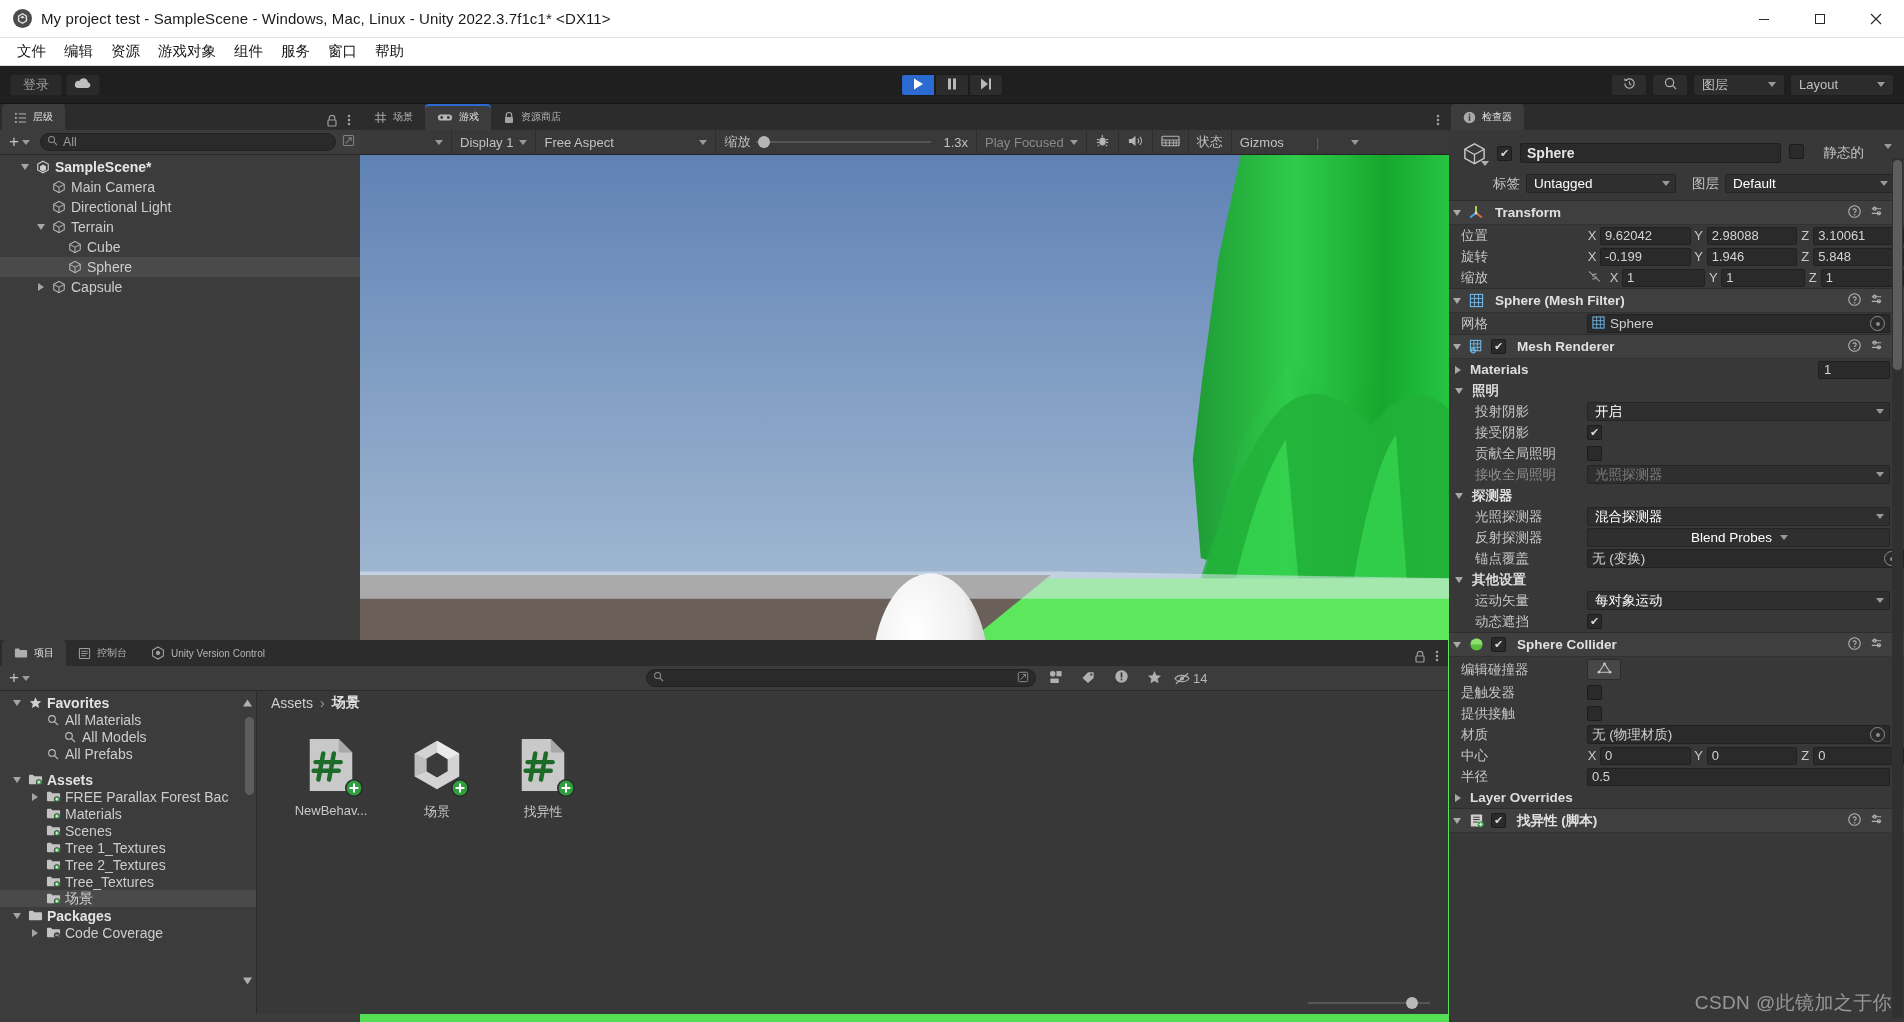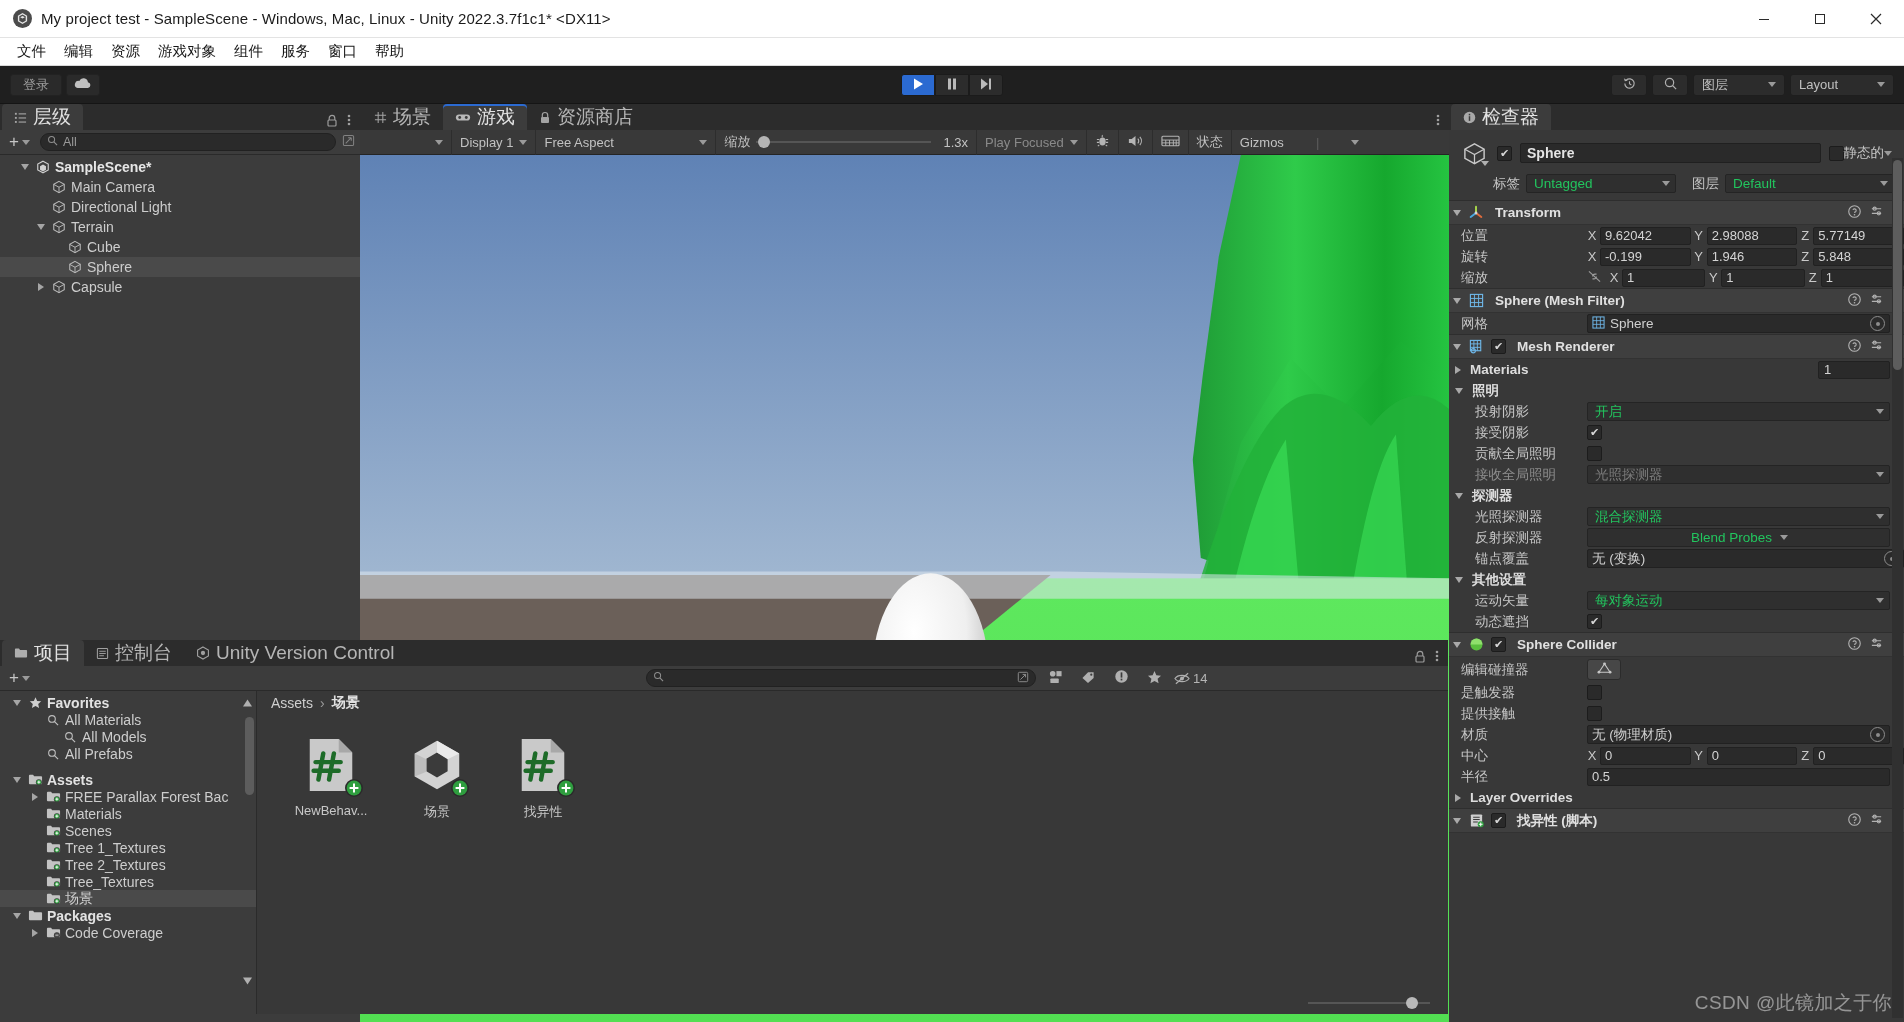--- a/index.html
+++ b/index.html
@@ -85,21 +85,21 @@
   .col-right{ width: 455px; flex: none; display: flex; flex-direction: column; }
 
   
   .panel { background: #383838; display:flex; flex-direction:column; min-height:0; }
   .tabrow {
     height: 26px; background: #2c2c2c; display: flex; align-items: flex-end; flex: none;
     position: relative; padding-left: 2px;
   }
   .tab {
     height: 26px; display: flex; align-items: center; gap: 6px; padding: 0 12px;
-    font-size: 19px; color: #b5b5b5; background: transparent; border-radius: 4px 4px 0 0;
+    font-size: 10px; color: #b5b5b5; background: transparent; border-radius: 4px 4px 0 0;
   }
   .tab.active { background: #3c3c3c; color: #e2e2e2; }
   .tab.active.accent { box-shadow: inset 0 2px 0 0 #2b6ad1; }
   .tab .glyph { opacity: .85; display:flex; }
   .tabrow .spacer { flex: 1; }
   .tab-tools { display:flex; align-items:center; gap:9px; padding-right:9px; color:#9a9a9a; }
 
   .subbar {
     height: 25px; background: #3c3c3c; display: flex; align-items: center; flex: none;
     border-bottom: 1px solid #2a2a2a; padding: 0 5px; gap: 6px;
@@ -159,27 +159,27 @@
   .cube-badge .dcaret { position:absolute; right:0; bottom:2px; width:0;height:0;border-left:4px solid transparent;border-right:4px solid transparent;border-top:5px solid #b0b0b0; }
   .chk {
     width:15px;height:15px;background:#2a2a2a;border:1px solid #1c1c1c;border-radius:2px;
     display:flex;align-items:center;justify-content:center;color:#d6d6d6;font-size:11px;flex:none;
   }
   .chk.empty { color: transparent; }
   .namefield {
     flex:1; height:20px; background:#2a2a2a; border:1px solid #202020; border-radius:2px;
     display:flex;align-items:center;padding:0 6px; font-weight:bold; color:#e4e4e4; font-size:14px;
   }
-  .static-wrap { display:flex;align-items:center;gap:0; color:#c8c8c8; font-size:13.5px; padding-right:4px;}
+  .static-wrap { display:flex;gap:20px; color:#c8c8c8; font-size:13.5px; padding-right:4px;}
   .irow2 { display:flex; align-items:center; gap:6px; padding: 2px 10px 7px 44px; }
   .lbl { color:#c5c5c5; font-size:13.5px; }
   .dropdown {
     height:19px; background:#2f2f2f; border:1px solid #242424; border-radius:2px;
     display:flex;align-items:center;justify-content:space-between; padding:0 5px 0 7px;
-    color:#22c55e; font-size:13.5px; gap:8px;
+    color:#ffffff; font-size:13.5px; gap:8px;
   }
 
   .comp-header {
     height:25px; display:flex; align-items:center; gap:7px; padding: 0 8px 0 4px;
     background:#3f3f3f; border-top:1px solid #2e2e2e; border-bottom:1px solid #323232;
   }
   .comp-header .title { font-weight:bold; color:#e0e0e0; font-size:13.5px; margin-left:4px;}
   .comp-header .tools { margin-left:auto; display:flex; align-items:center; gap:9px; color:#b2b2b2; }
   .tri { width:0;height:0;border-left:4.5px solid transparent;border-right:4.5px solid transparent;border-top:6px solid #a9a9a9; }
   .tri.right { border-top:4.5px solid transparent;border-bottom:4.5px solid transparent;border-left:6px solid #a9a9a9;border-right:0; }
@@ -692,21 +692,21 @@
               </span>
             </div>
             <div class="prow">
               <span class="plabel">位置</span>
               <div class="vec">
                 <span class="axis">X</span>
                 <div class="numfield">9.62042</div>
                 <span class="axis">Y</span>
                 <div class="numfield">2.98088</div>
                 <span class="axis">Z</span>
-                <div class="numfield">5.77149</div>
+                <div class="numfield">3.10061</div>
               </div>
             </div>
             <div class="prow">
               <span class="plabel">旋转</span>
               <div class="vec">
                 <span class="axis">X</span>
                 <div class="numfield">-0.199</div>
                 <span class="axis">Y</span>
                 <div class="numfield">1.946</div>
                 <span class="axis">Z</span>

